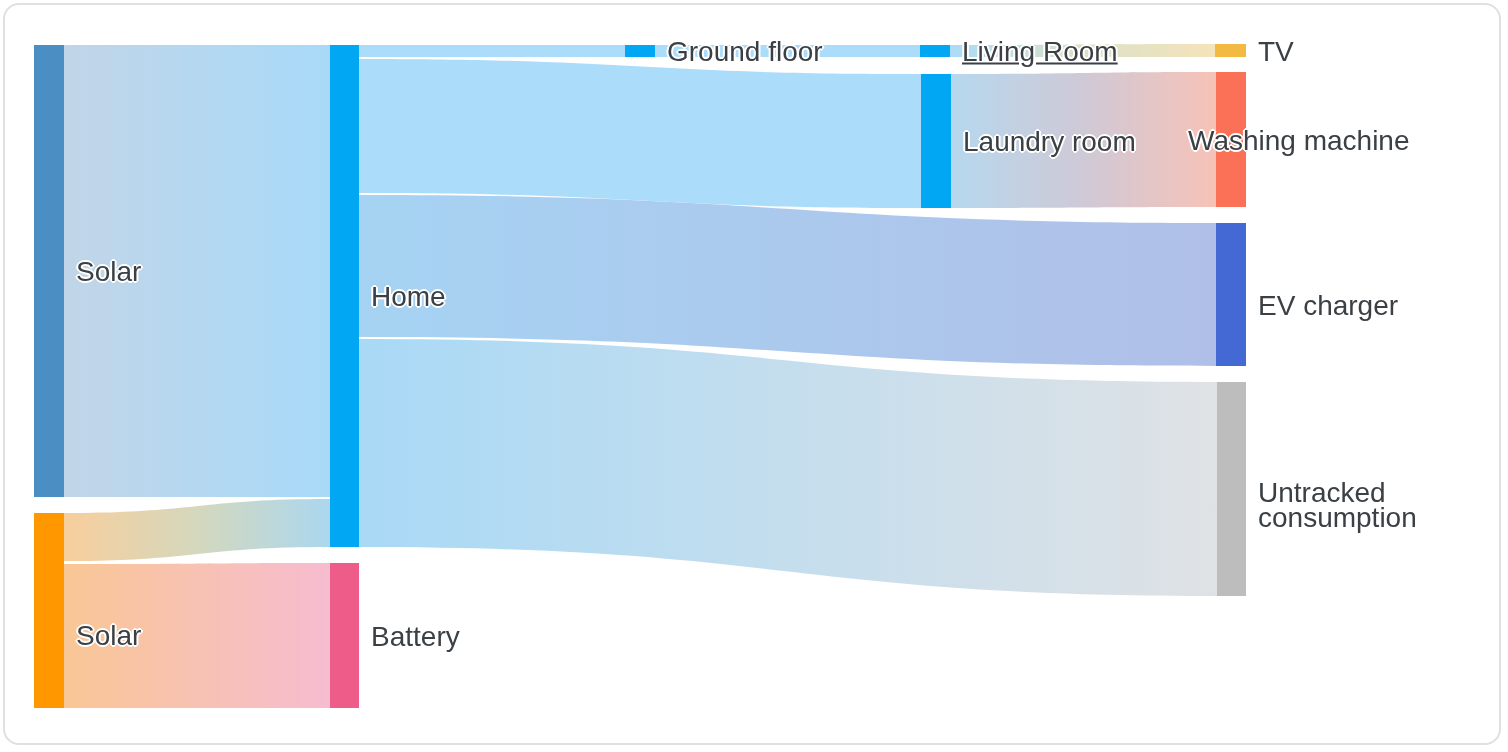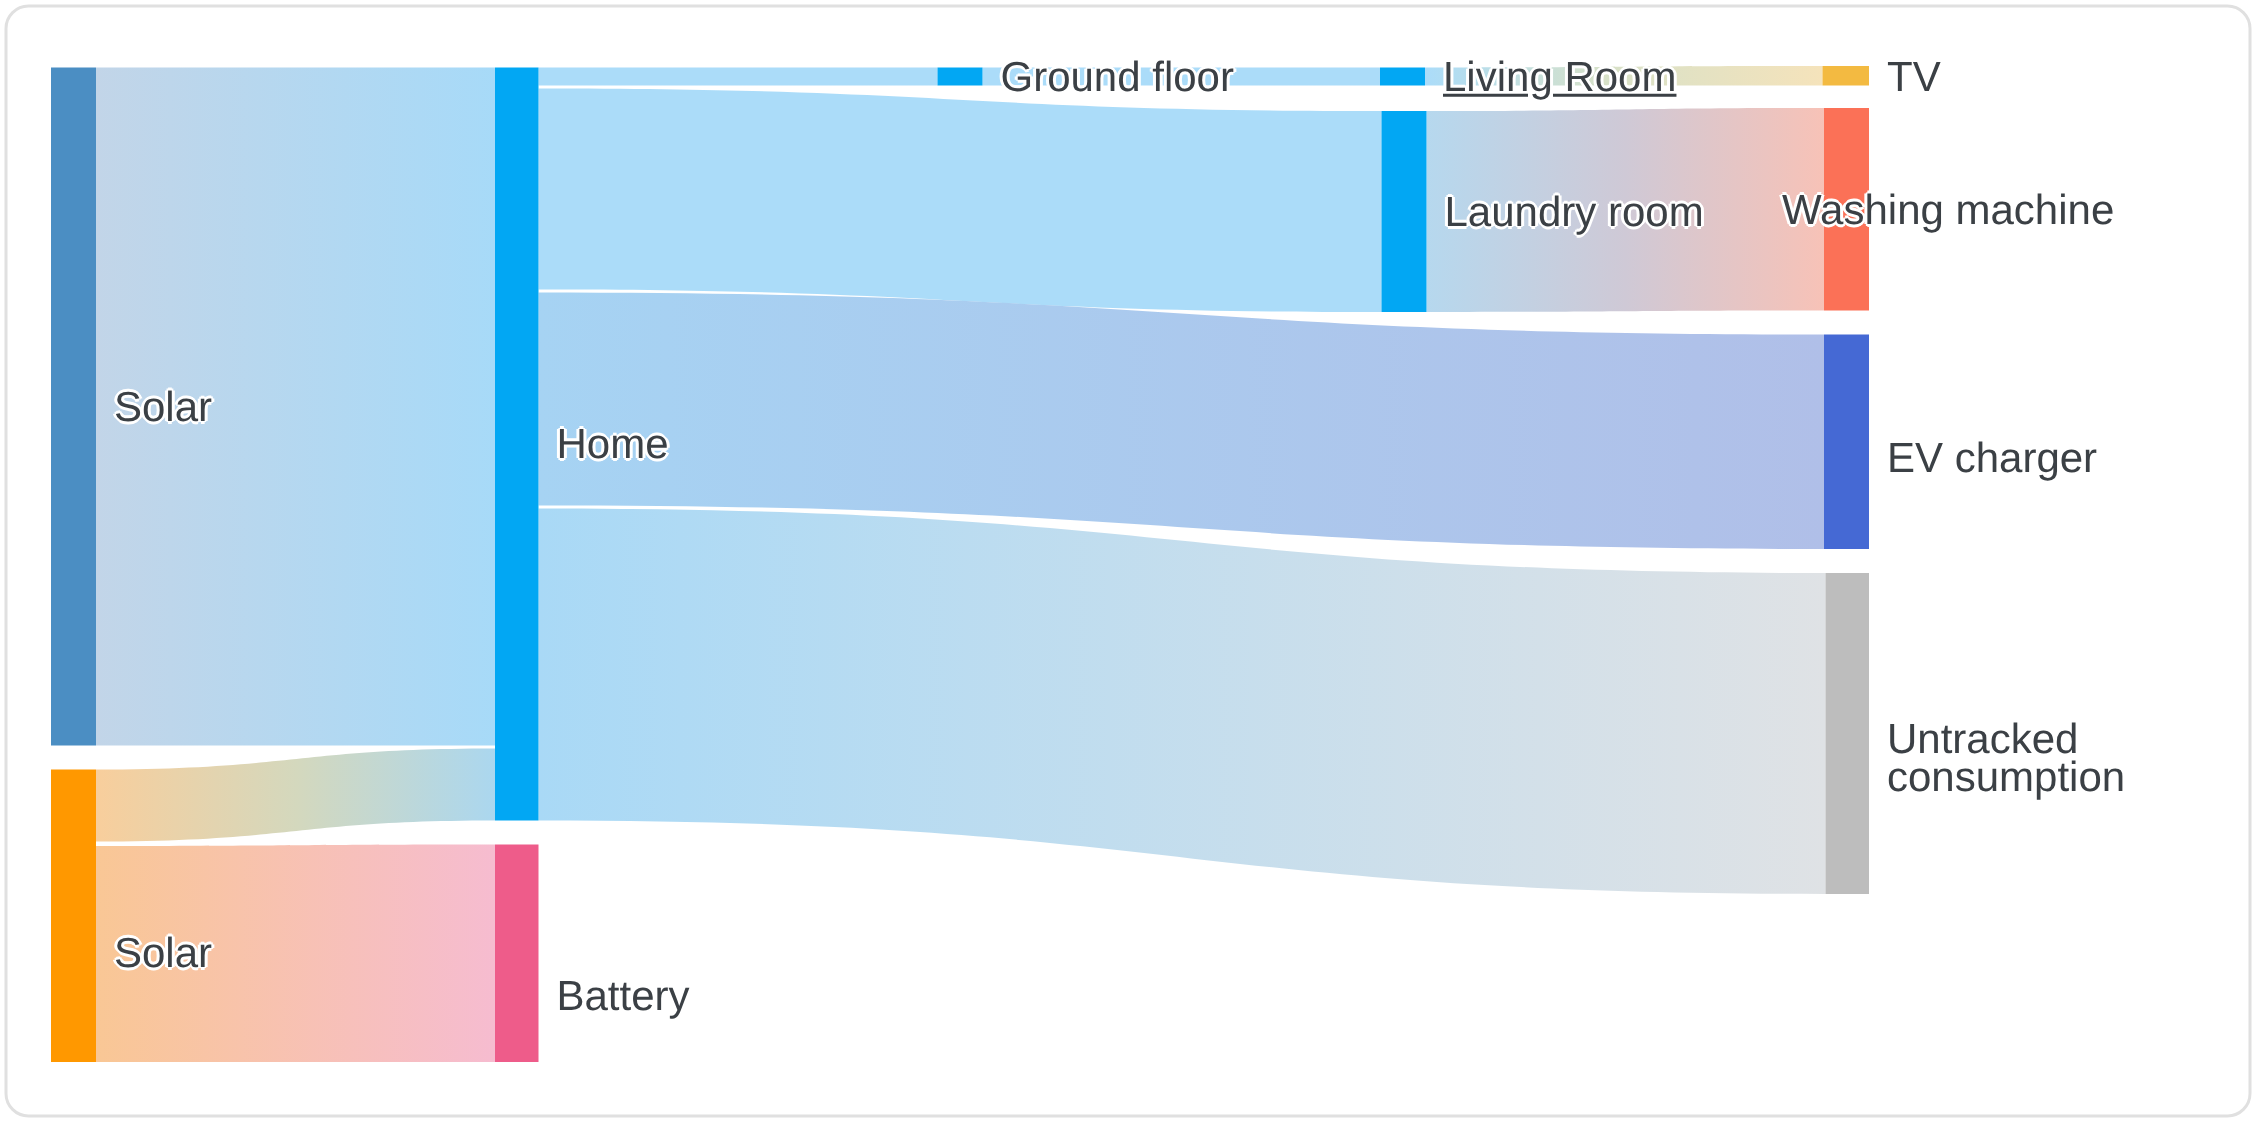--- a/index.html
+++ b/index.html
@@ -131,21 +131,21 @@
   <div class="labels" id="sankey-labels">
       <div class="node-label" style="left: 76px; top: 271px;">
         <span>Solar</span>
       </div>
       <div class="node-label" style="left: 76px; top: 610.5px; margin-top: 24px;">
         <span>Solar</span>
       </div>
       <div class="node-label" style="left: 371px; top: 296px;">
         <span>Home</span>
       </div>
-      <div class="node-label" style="left: 371px; top: 635.5px; margin-top: 28px;">
+      <div class="node-label" style="left: 371px; top: 635.5px;">
         <span>Battery</span>
       </div>
       <div class="node-label" style="left: 667px; top: 51px;">
         <span>Ground floor</span>
       </div>
       <div class="node-label" style="left: 962px; top: 51px; text-decoration: underline;">
         <span>Living Room</span>
       </div>
       <div class="node-label" style="left: 963px; top: 141px;">
         <span>Laundry room</span>

